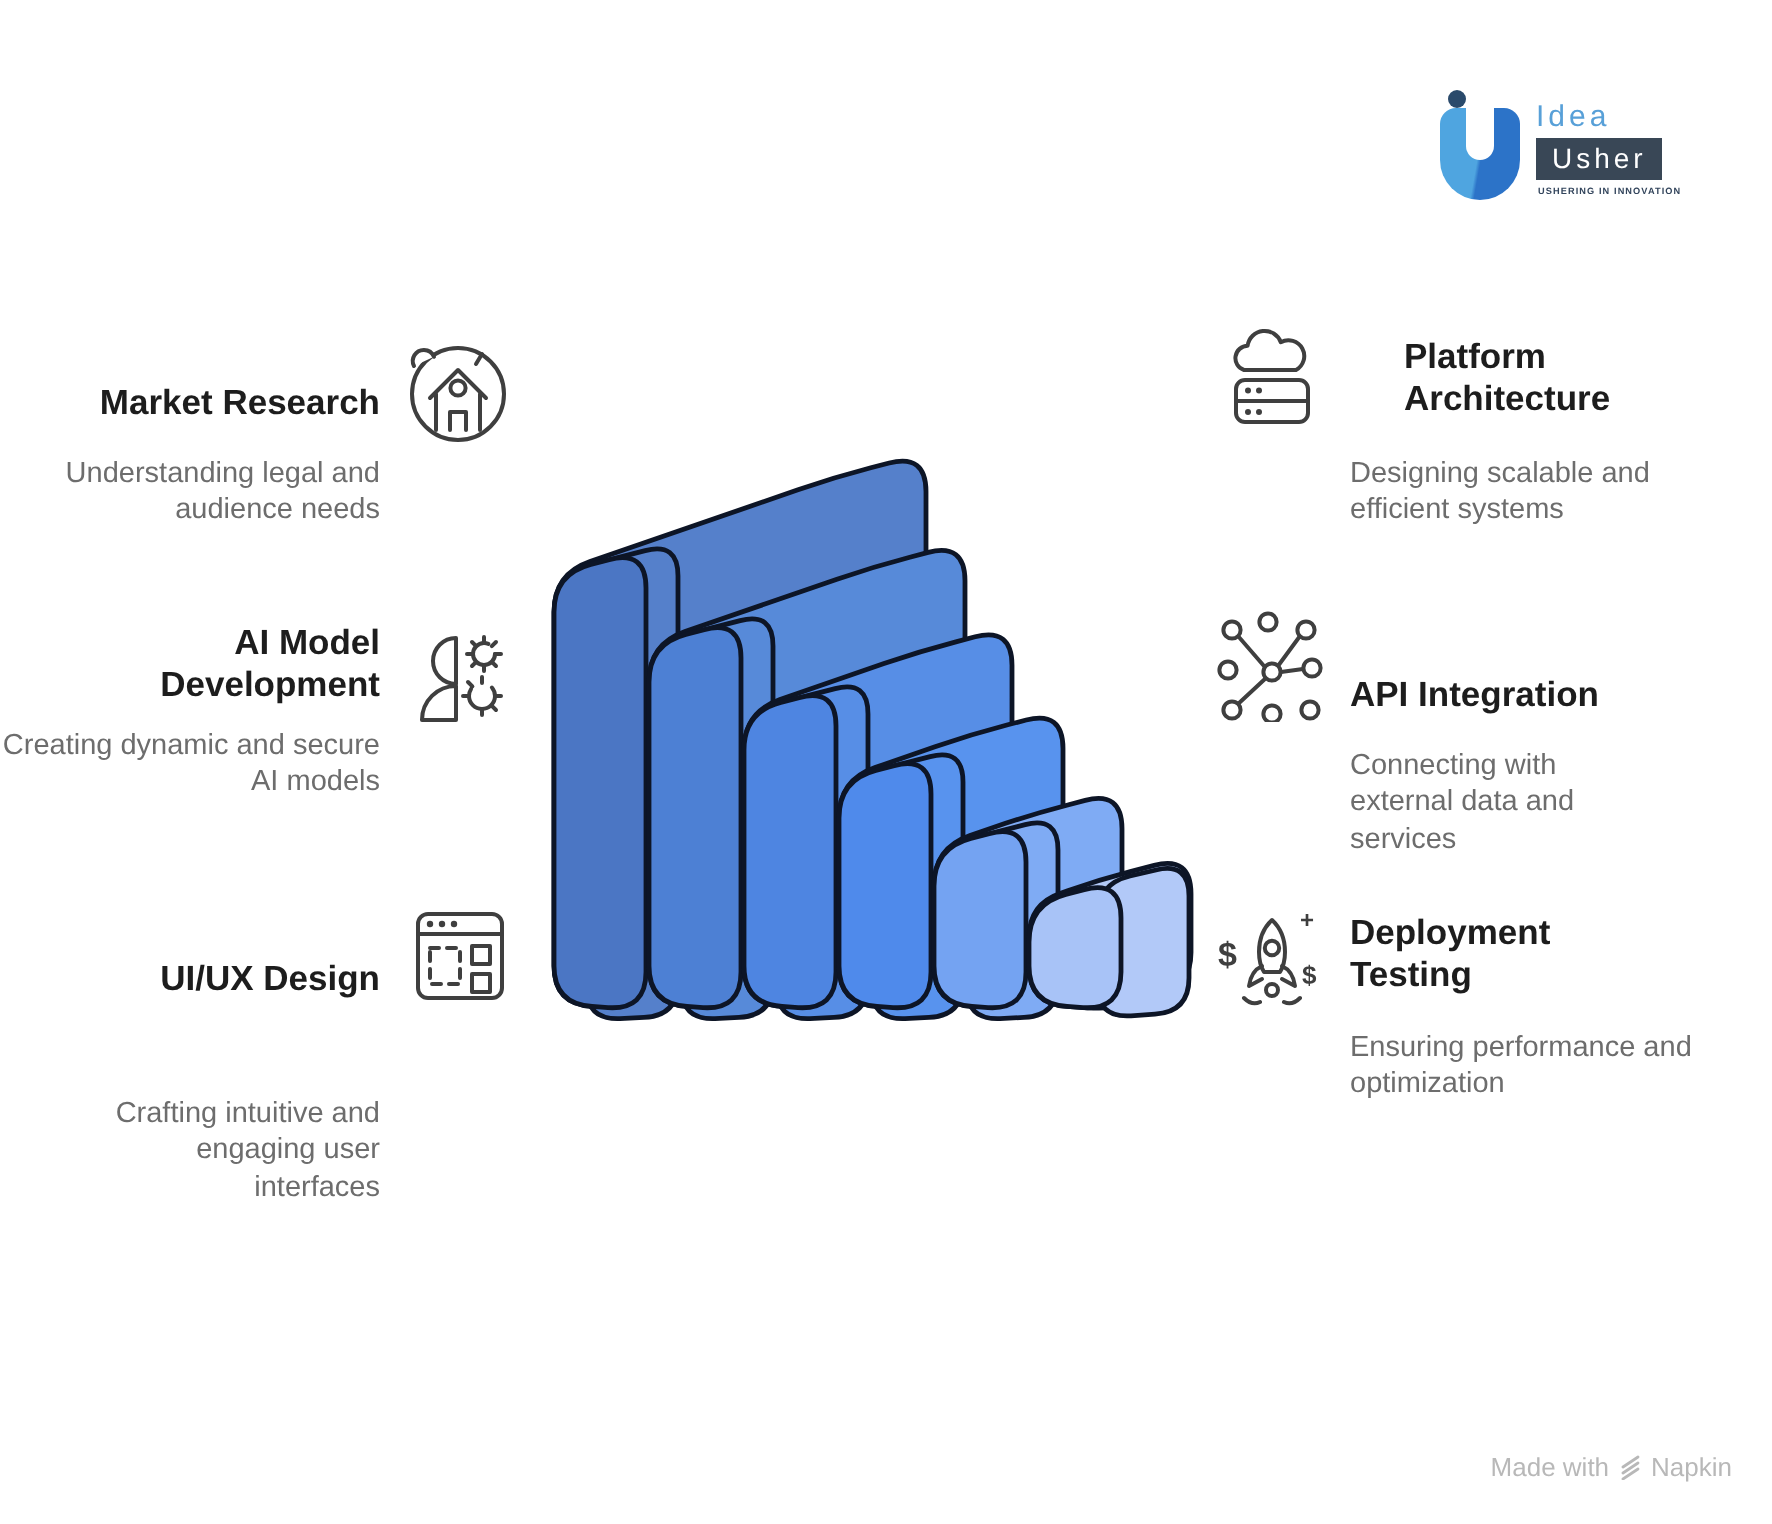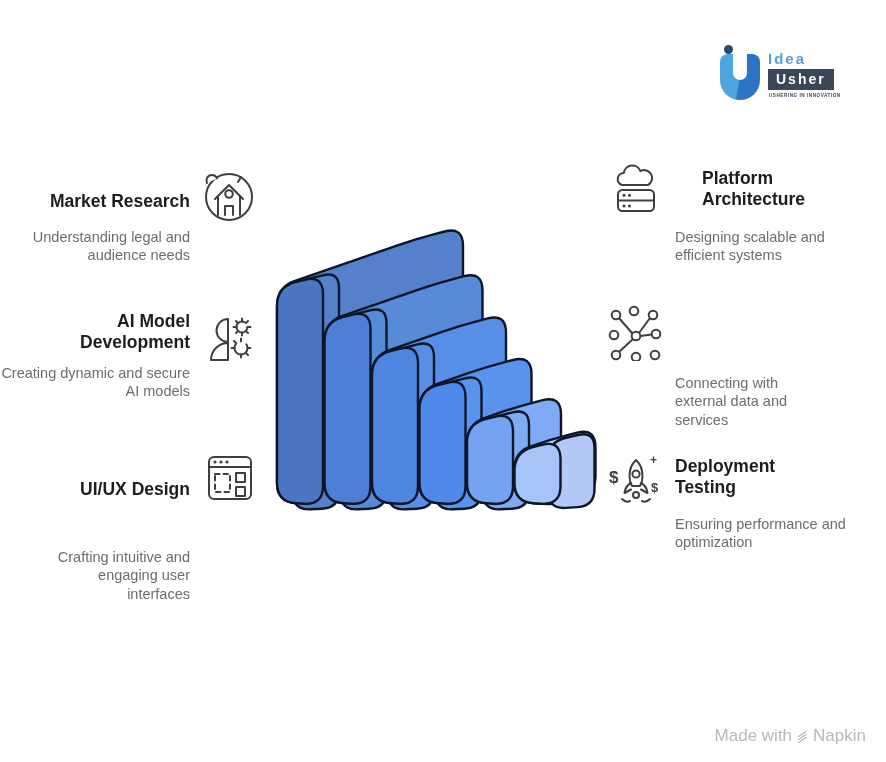--- a/index.html
+++ b/index.html
@@ -23,29 +23,29 @@
   svg.icon .whitefill { fill:#ffffff; }
   
   #logo { position:absolute; left:716px; top:44px; width:130px; height:60px; }
   .logo-u { position:absolute; left:4px; top:10px; width:40px; height:46px;
     border-radius:8px 8px 20px 20px;
     background:linear-gradient(100deg,#4fa5e0 48%, #2c73c8 52%); }
   .logo-u-notch { position:absolute; left:17px; top:10px; width:14px; height:26px;
     background:#ffffff; border-radius:0 0 9px 9px; }
   .logo-dot { position:absolute; left:8px; top:1px; width:9px; height:9px;
     border-radius:50%; background:#2a4a6b; }
-  .logo-idea { position:absolute; left:52px; top:6px; font-size:15px; font-weight:700;
+  .logo-idea { position:absolute; left:52px; top:6px; font-size:15px; font-weight:400;
     color:#58a0d8; letter-spacing:2px; }
   .logo-usher { position:absolute; left:52px; top:25px; background:#394756; color:#ffffff;
-    font-size:14px; font-weight:700; letter-spacing:2px; padding:2px 8px 3px; }
+    font-size:14px; font-weight:400; letter-spacing:2px; padding:2px 8px 3px; }
   .logo-tag { position:absolute; left:53px; top:49px; font-size:4.6px; font-weight:700;
     color:#33455c; letter-spacing:0.55px; }
   
   #attribution { position:absolute; top:726px; right:20px; display:flex; align-items:center;
-    gap:4px; font-size:17px; color:#b8b8b8; }
+    gap:4px; font-size:13px; color:#b8b8b8; }
 </style>
 </head>
 <body>
 
 <div id="canvas">
 
   <svg id="stairs" class="abs" style="left:0;top:0" width="886" height="762" viewBox="0 0 886 762">
       <path d="M277.0 306.0 Q277.0 287.0 295.0 280.8 L399.0 244.9 Q417.0 238.7 435.4 233.9 L444.6 231.5 Q463.0 226.7 463.0 245.7 L463.0 437.7 Q463.0 456.7 445.0 462.9 L341.0 498.8 Q323.0 505.0 304.0 503.8 L296.0 503.2 Q277.0 502.0 277.0 483.0 Z" fill="#5580cb" stroke="#0d1526" stroke-width="2.4" stroke-linejoin="round"></path>
       <path d="M293.0 300.0 Q293.0 283.0 309.4 278.7 L322.6 275.3 Q339.0 271.0 339.0 288.0 L339.0 491.0 Q339.0 508.0 322.0 508.7 L310.0 509.3 Q293.0 510.0 293.0 493.0 Z" fill="#5580cb" stroke="#0d1526" stroke-width="2.4" stroke-linejoin="round"></path>
       <path d="M277.0 306.0 Q277.0 287.0 295.4 282.2 L304.6 279.8 Q323.0 275.0 323.0 294.0 L323.0 486.0 Q323.0 505.0 304.0 503.8 L296.0 503.2 Q277.0 502.0 277.0 483.0 Z" fill="#4b76c4" stroke="#0d1526" stroke-width="2.4" stroke-linejoin="round"></path>
@@ -107,20 +107,21 @@
   <svg class="icon abs" style="left:608px; top:163px" width="56" height="56" viewBox="0 0 56 56">
     <path d="M40 22 H14 A6.2 6.2 0 0 1 15.8 9.9 A8.6 8.6 0 0 1 32.4 8.1 A6.5 6.5 0 0 1 40 22 Z"></path>
     <rect x="10" y="27" width="36" height="21" rx="4.5"></rect>
     <path d="M10 37.5 H46"></path>
     <circle class="dot" cx="16" cy="32.3" r="1.5"></circle>
     <circle class="dot" cx="21.5" cy="32.3" r="1.5"></circle>
     <circle class="dot" cx="16" cy="43" r="1.5"></circle>
     <circle class="dot" cx="21.5" cy="43" r="1.5"></circle>
   </svg>
 
+  <div class="abs title t-left" style="left:675px; top:337px; width:200px;">API Integration</div>
   <div class="abs desc t-left" style="left:675px; top:374px; width:155px;">Connecting with external data and services</div>
   <svg class="icon abs" style="left:607px; top:305px" width="56" height="56" viewBox="0 0 56 56">
     <path d="M12 47 L26 34 M32 28 L43 13 M33.5 31 L44.5 29.5 M12 13 L25 28"></path>
     <circle class="whitefill" cx="9" cy="10" r="4.3"></circle>
     <circle class="whitefill" cx="27" cy="6" r="4.3"></circle>
     <circle class="whitefill" cx="46" cy="10" r="4.3"></circle>
     <circle class="whitefill" cx="7" cy="30" r="4.3"></circle>
     <circle class="whitefill" cx="29" cy="31" r="4.3"></circle>
     <circle class="whitefill" cx="49" cy="29" r="4.3"></circle>
     <circle class="whitefill" cx="9" cy="50" r="4.3"></circle>

